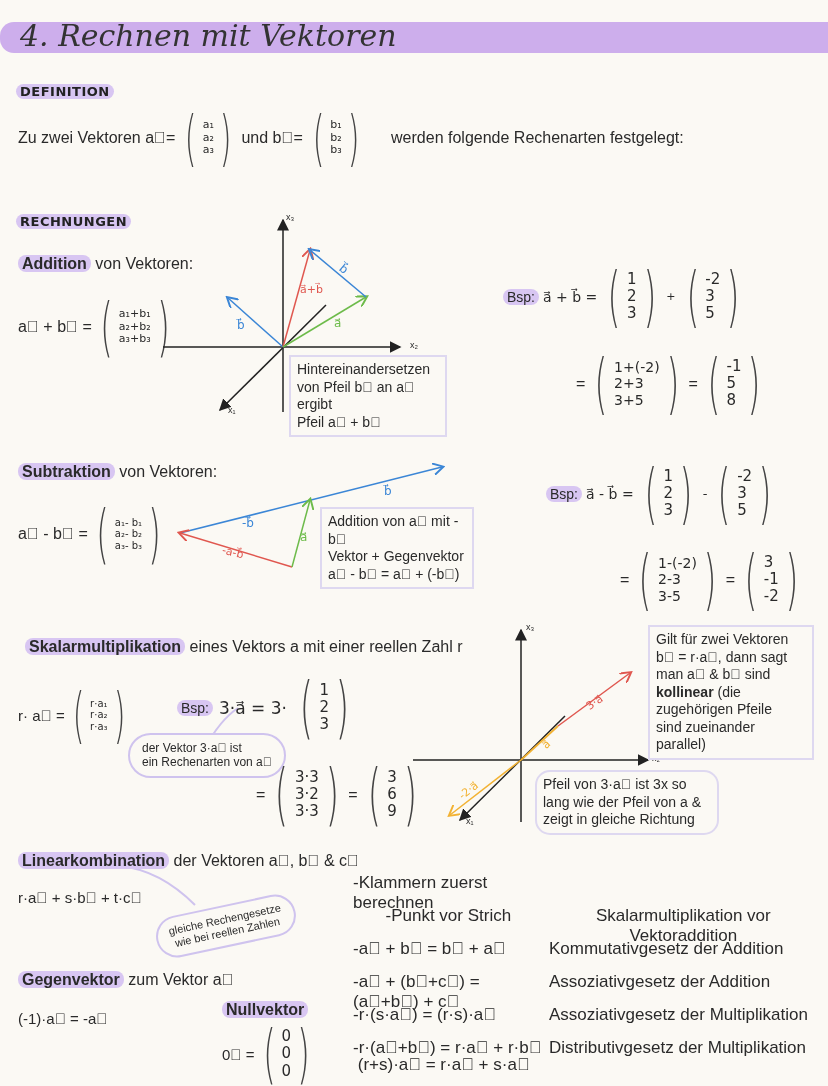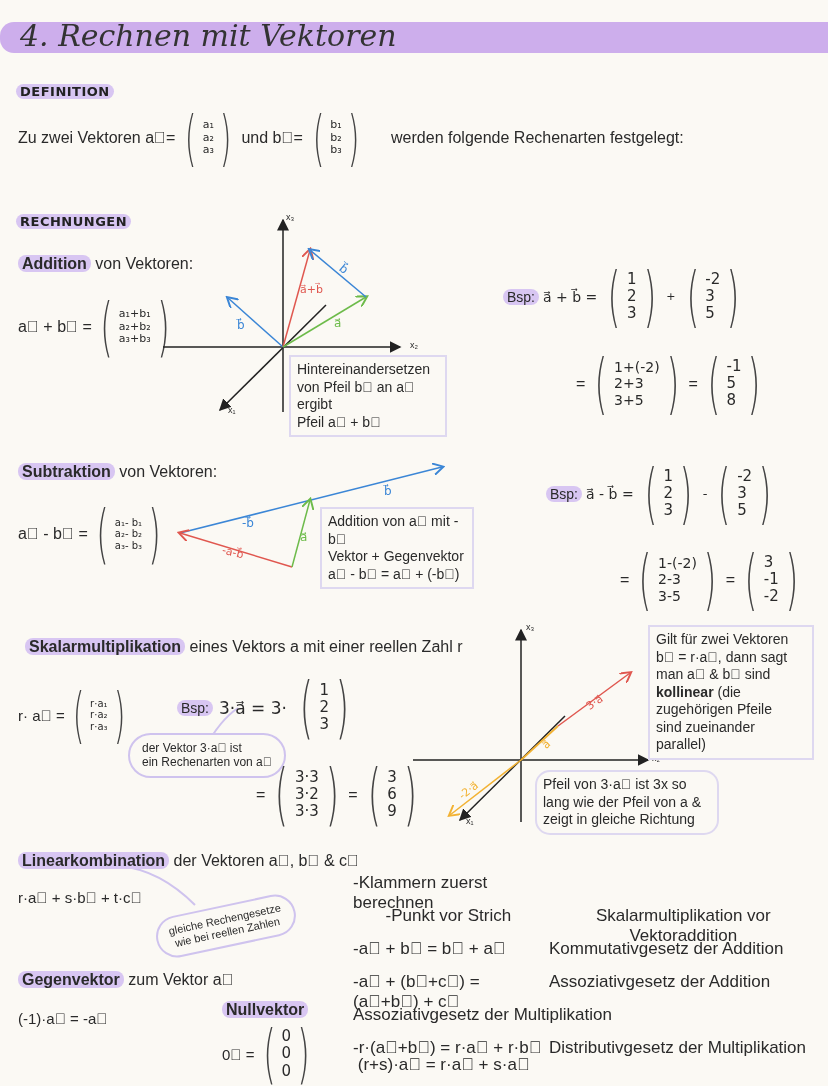--- a/index.html
+++ b/index.html
@@ -348,20 +348,21 @@
     </div>
   <div style="display:flex;height:33px;">
       <span style="width:196px;">-a⃗ + b⃗ = b⃗ + a⃗</span>
       <span>Kommutativgesetz der Addition</span>
     </div>
   <div style="display:flex;height:33px;">
       <span style="width:196px;">-a⃗ + (b⃗+c⃗) = (a⃗+b⃗) + c⃗</span>
       <span>Assoziativgesetz der Addition</span>
     </div>
   <div style="display:flex;height:33px;">
+      <span style="width:196px;">-r·(s·a⃗) = (r·s)·a⃗</span>
       <span>Assoziativgesetz der Multiplikation</span>
     </div>
   <div style="display:flex;height:17px;">
       <span style="width:196px;">-r·(a⃗+b⃗) = r·a⃗ + r·b⃗</span>
       <span>Distributivgesetz der Multiplikation</span>
     </div>
   <div style="display:flex;height:17px;">
       <span style="width:196px;white-space:pre;"> (r+s)·a⃗ = r·a⃗ + s·a⃗</span>
       <span></span>
     </div>

